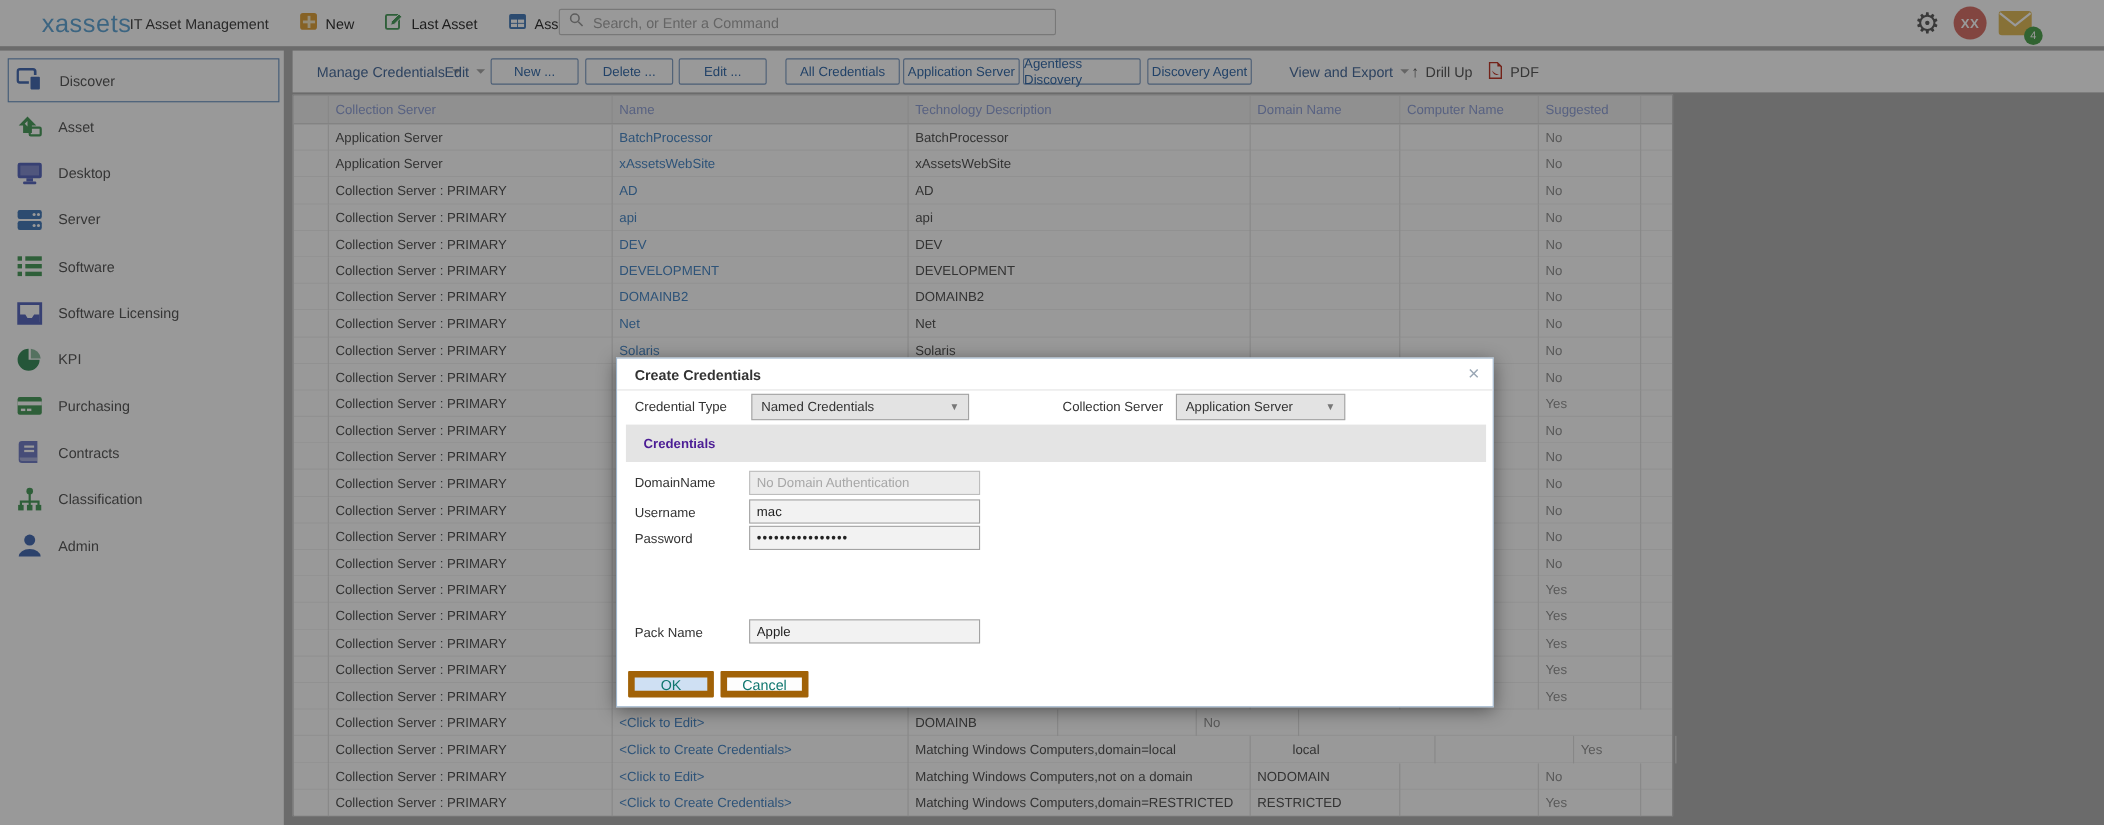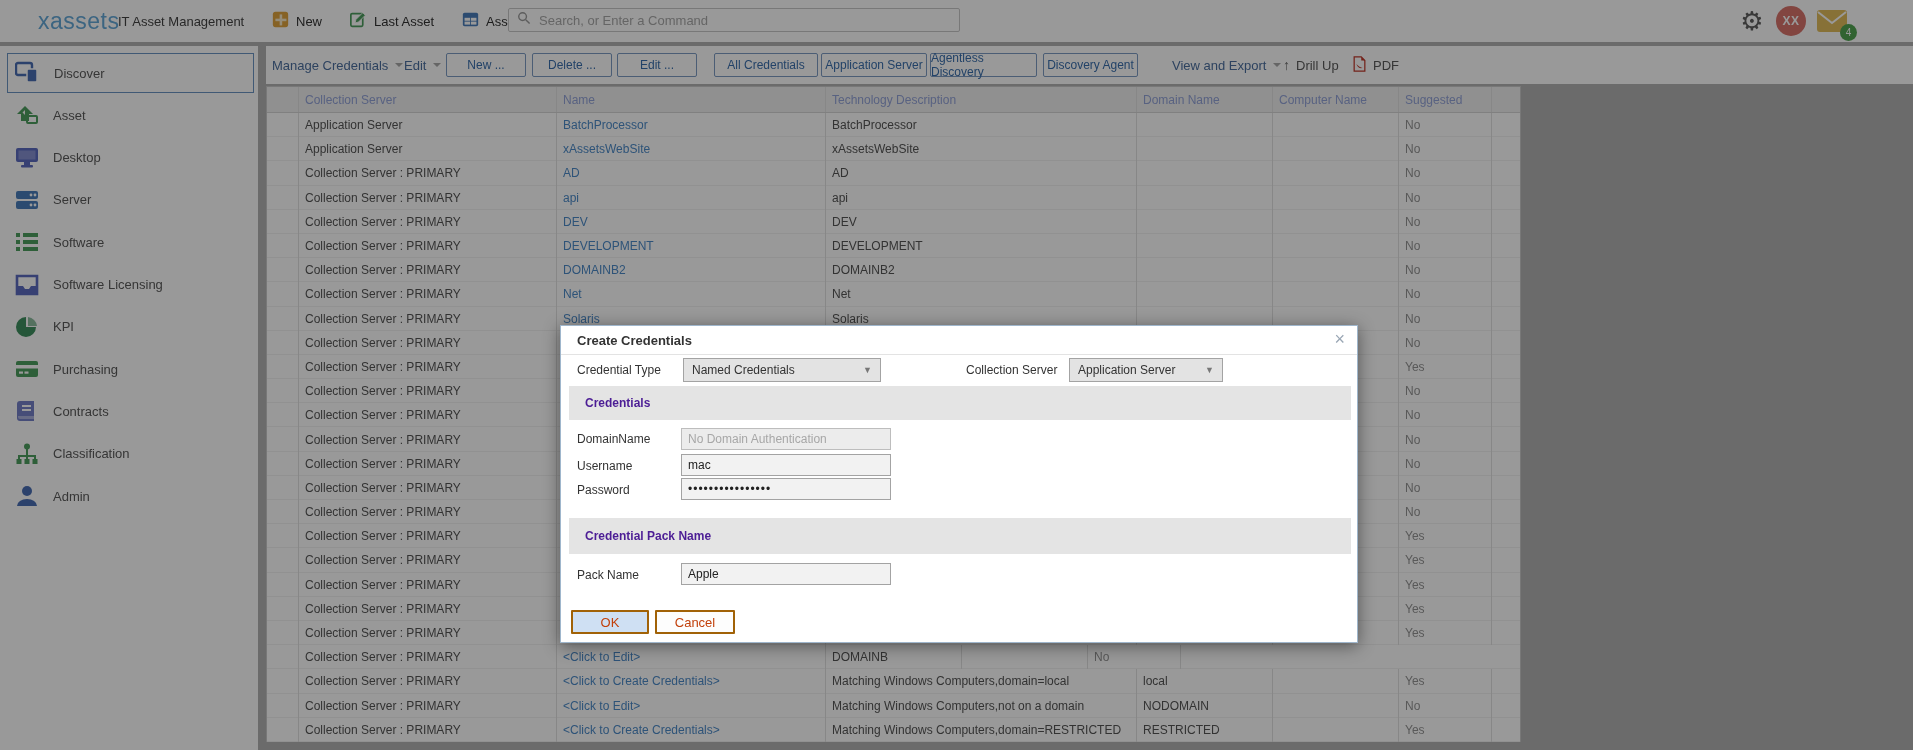--- a/index.html
+++ b/index.html
@@ -64,21 +64,21 @@
   .mlabel{position:absolute;font-size:12px;color:#333;}
   .mband{position:absolute;left:8px;width:782px;background:#e4e4e4;}
   .mband span{position:absolute;left:16px;font-size:12px;font-weight:bold;color:#4c1d95;}
   .mselect{position:absolute;height:24px;background:#e3e3e3;border:1px solid #a3a3a3;box-sizing:border-box;
         font-size:12px;color:#333;display:flex;align-items:center;padding-left:8px;cursor:pointer;}
   .mselect .arrow{position:absolute;right:8px;font-size:9px;color:#777;}
   .minput{position:absolute;height:22px;width:210px;left:120px;border:1px solid #a3a3a3;background:#f2f2f2;
         font-size:12px;color:#222;padding:0 6px;box-sizing:border-box;font-family:"Liberation Sans",sans-serif;outline:none;}
   .minput:disabled{background:#ececec;border-color:#bdbdbd;}
   .minput::placeholder{color:#a7a7a7;}
-  .mbtn{position:absolute;height:24px;border:2px solid #a16207;border-radius:1px;font-size:13px;color:#c2410c;
+  .mbtn{position:absolute;height:24px;border:6px solid #a16207;border-radius:1px;font-size:13px;color:#0f766e;
         display:flex;align-items:center;justify-content:center;box-sizing:border-box;cursor:pointer;}
   .mbtn.ok{left:10px;width:78px;background:#cfe0f3;}
   .mbtn.cancel{left:94px;width:80px;background:#fdfdfd;}
 </style>
 </head>
 <body>
 
 <div class="stage">
 
   <div class="hdr">
@@ -251,21 +251,21 @@
           <svg width="26" height="24" viewBox="0 0 26 24">
             <circle cx="13" cy="7" r="5" fill="#4a6fb5"></circle>
             <path d="M3 22a10 7 0 0 1 20 0z" fill="#4a6fb5"></path>
           </svg>
         </span>
         <span class="slabel">Admin</span>
       </div>
     </div>
 
   <div class="tbar">
-    <div class="tmenu" style="left:6px">
+    <div class="tmenu" style="left:22px">
       <span>Manage Credentials</span>
       <span class="caret"></span>
     </div>
     <div class="tmenu" style="left:138px">
       <span>Edit</span>
       <span class="caret"></span>
     </div>
     <span id="toolbar-buttons"><div class="tbtn" style="left: 180px; width: 80px;">New ...</div><div class="tbtn" style="left: 266px; width: 80px;">Delete ...</div><div class="tbtn" style="left: 351px; width: 80px;">Edit ...</div><div class="tbtn" style="left: 448px; width: 104px;">All Credentials</div><div class="tbtn" style="left: 555px; width: 106px;">Application Server</div><div class="tbtn" style="left: 664px; width: 107px;">Agentless Discovery</div><div class="tbtn" style="left: 777px; width: 95px;">Discovery Agent</div></span>
     <div class="tmenu" style="left:906px">
       <span>View and Export</span>
@@ -526,21 +526,21 @@
           <div class="cell" style="width: 136px;">DOMAINB</div>
           <div class="cell" style="width: 126px;"></div>
           <div class="cell sug" style="width: 93px;">No</div>
           <div class="cell" style="width: 28px;"></div>
         </div>
         <div class="trow">
           <div class="cell" style="width: 32px;"></div>
           <div class="cell" style="width: 258px;">Collection Server : PRIMARY</div>
           <div class="cell link" style="width: 269px;">&lt;Click to Create Credentials&gt;</div>
           <div class="cell" style="width: 311px;">Matching Windows Computers,domain=local</div>
-          <div class="cell" style="width: 136px;">local</div>
+          <div class="cell" style="width: 136px; margin-left: 32px;">local</div>
           <div class="cell" style="width: 126px;"></div>
           <div class="cell sug" style="width: 93px;">Yes</div>
           <div class="cell" style="width: 28px;"></div>
         </div>
         <div class="trow">
           <div class="cell" style="width: 32px;"></div>
           <div class="cell" style="width: 258px;">Collection Server : PRIMARY</div>
           <div class="cell link" style="width: 269px;">&lt;Click to Edit&gt;</div>
           <div class="cell" style="width: 311px;">Matching Windows Computers,not on a domain</div>
           <div class="cell" style="width: 136px;">NODOMAIN</div>
@@ -585,23 +585,20 @@
 
     <div class="mlabel" style="left:16px;top:106px;">DomainName</div>
     <input class="minput" style="top: 102px;" disabled="" placeholder="No Domain Authentication">
 
     <div class="mlabel" style="left:16px;top:133px;">Username</div>
     <input class="minput" style="top: 128px;" value="mac">
 
     <div class="mlabel" style="left:16px;top:157px;">Password</div>
     <input class="minput" style="top: 152px; letter-spacing: 1px;" value="••••••••••••••••">
 
-    <div class="mband" style="top:192px;height:36px;">
-      <span style="top:11px;">Credential Pack Name</span>
-    </div>
 
     <div class="mlabel" style="left:16px;top:242px;">Pack Name</div>
     <input class="minput" style="top: 237px;" value="Apple">
 
     <div class="mbtn ok" style="top:284px;">OK</div>
     <div class="mbtn cancel" style="top:284px;">Cancel</div>
   </div>
 
 </div>
 

